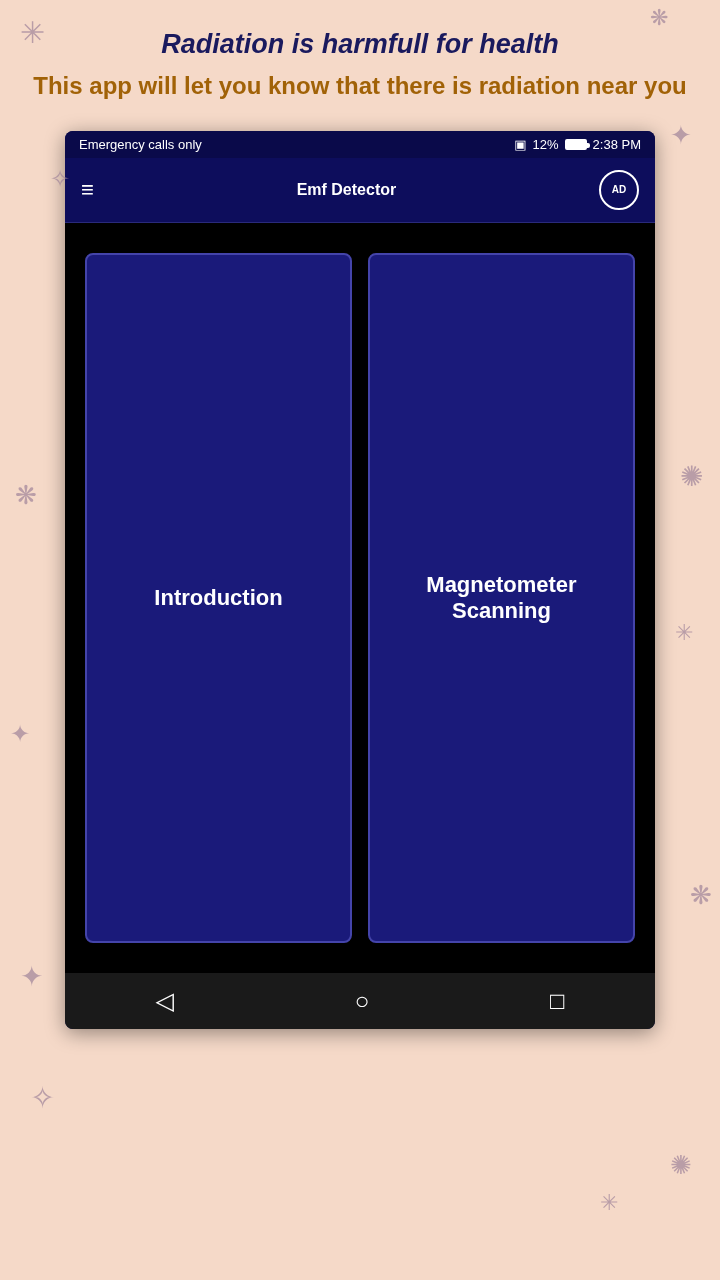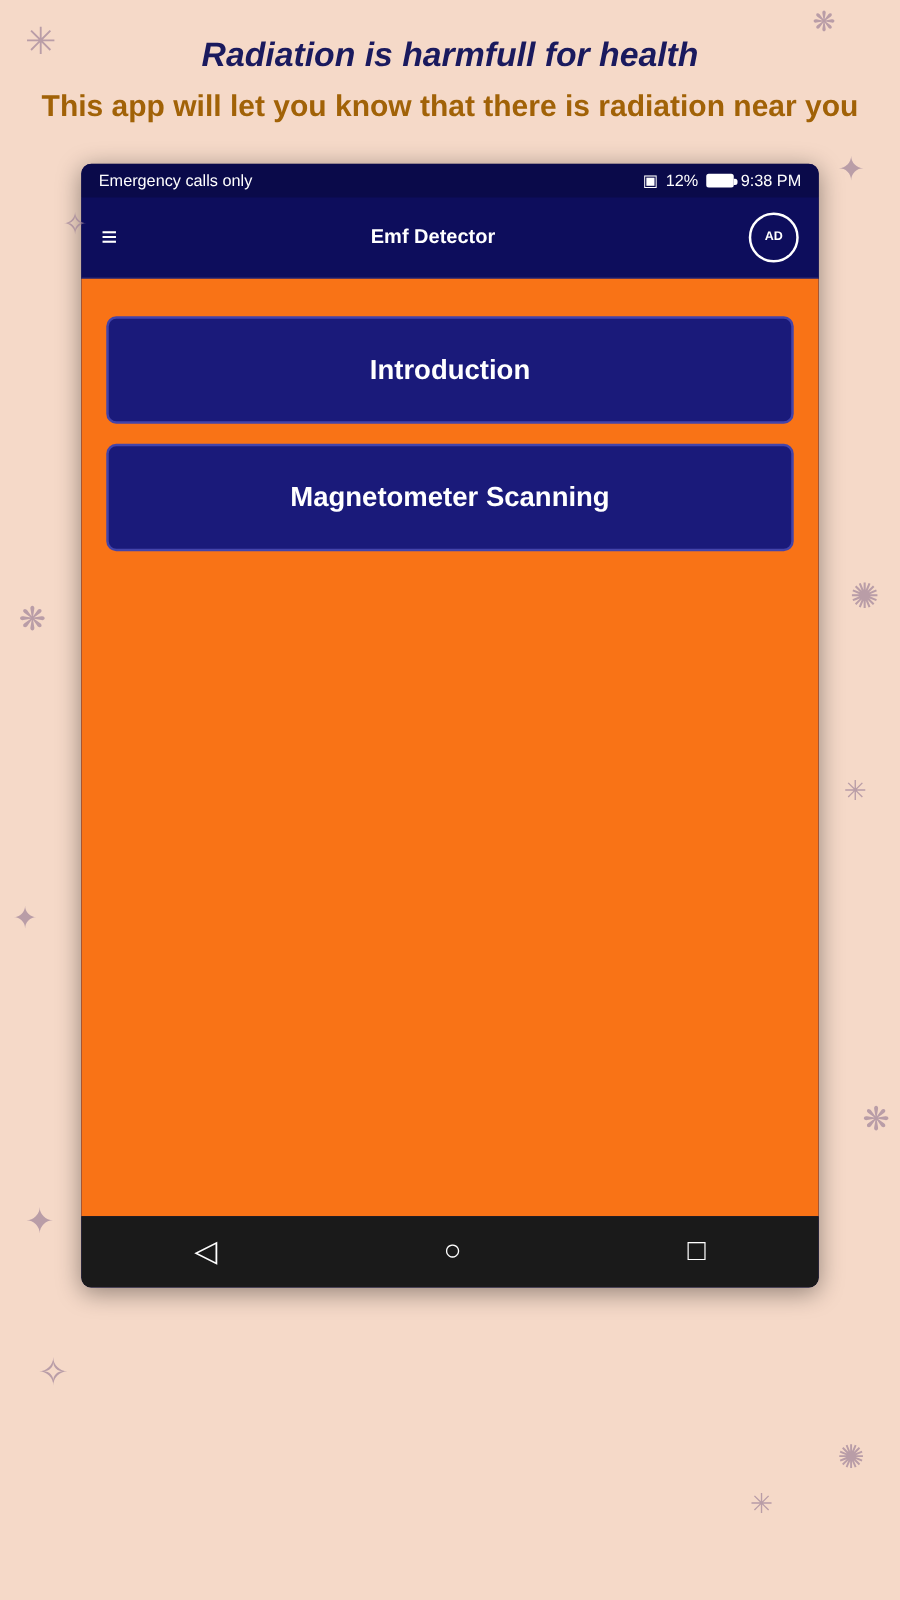--- a/index.html
+++ b/index.html
@@ -123,25 +123,25 @@
       display: flex;
       align-items: center;
       justify-content: center;
       color: white;
       font-size: 10px;
       font-weight: bold;
     }
 
     
     .main-content {
-      background: #f97316;
+      background: #000000;
       padding: 30px 20px;
       min-height: 750px;
       display: flex;
-      flex-direction: column;
+      flex-direction: row;
       gap: 16px;
     }
 
     .menu-button {
       width: 100%;
       padding: 28px 20px;
       background: #1a1a7a;
       border: 2px solid #4444aa;
       border-radius: 8px;
       color: white;
@@ -194,21 +194,21 @@
 </div>
 
 <div class="phone-frame">
 
   <div class="status-bar">
     <span>Emergency calls only</span>
     <div class="status-right">
       <span>▣</span>
       <span>12%</span>
       <span class="battery-icon"></span>
-      <span>9:38 PM</span>
+      <span>2:38 PM</span>
     </div>
   </div>
 
   <div class="app-toolbar">
     <div class="hamburger-icon">≡</div>
     <div class="app-title">Emf Detector</div>
     <div class="ad-badge">AD</div>
   </div>
 
   <div class="main-content" id="main-content">

